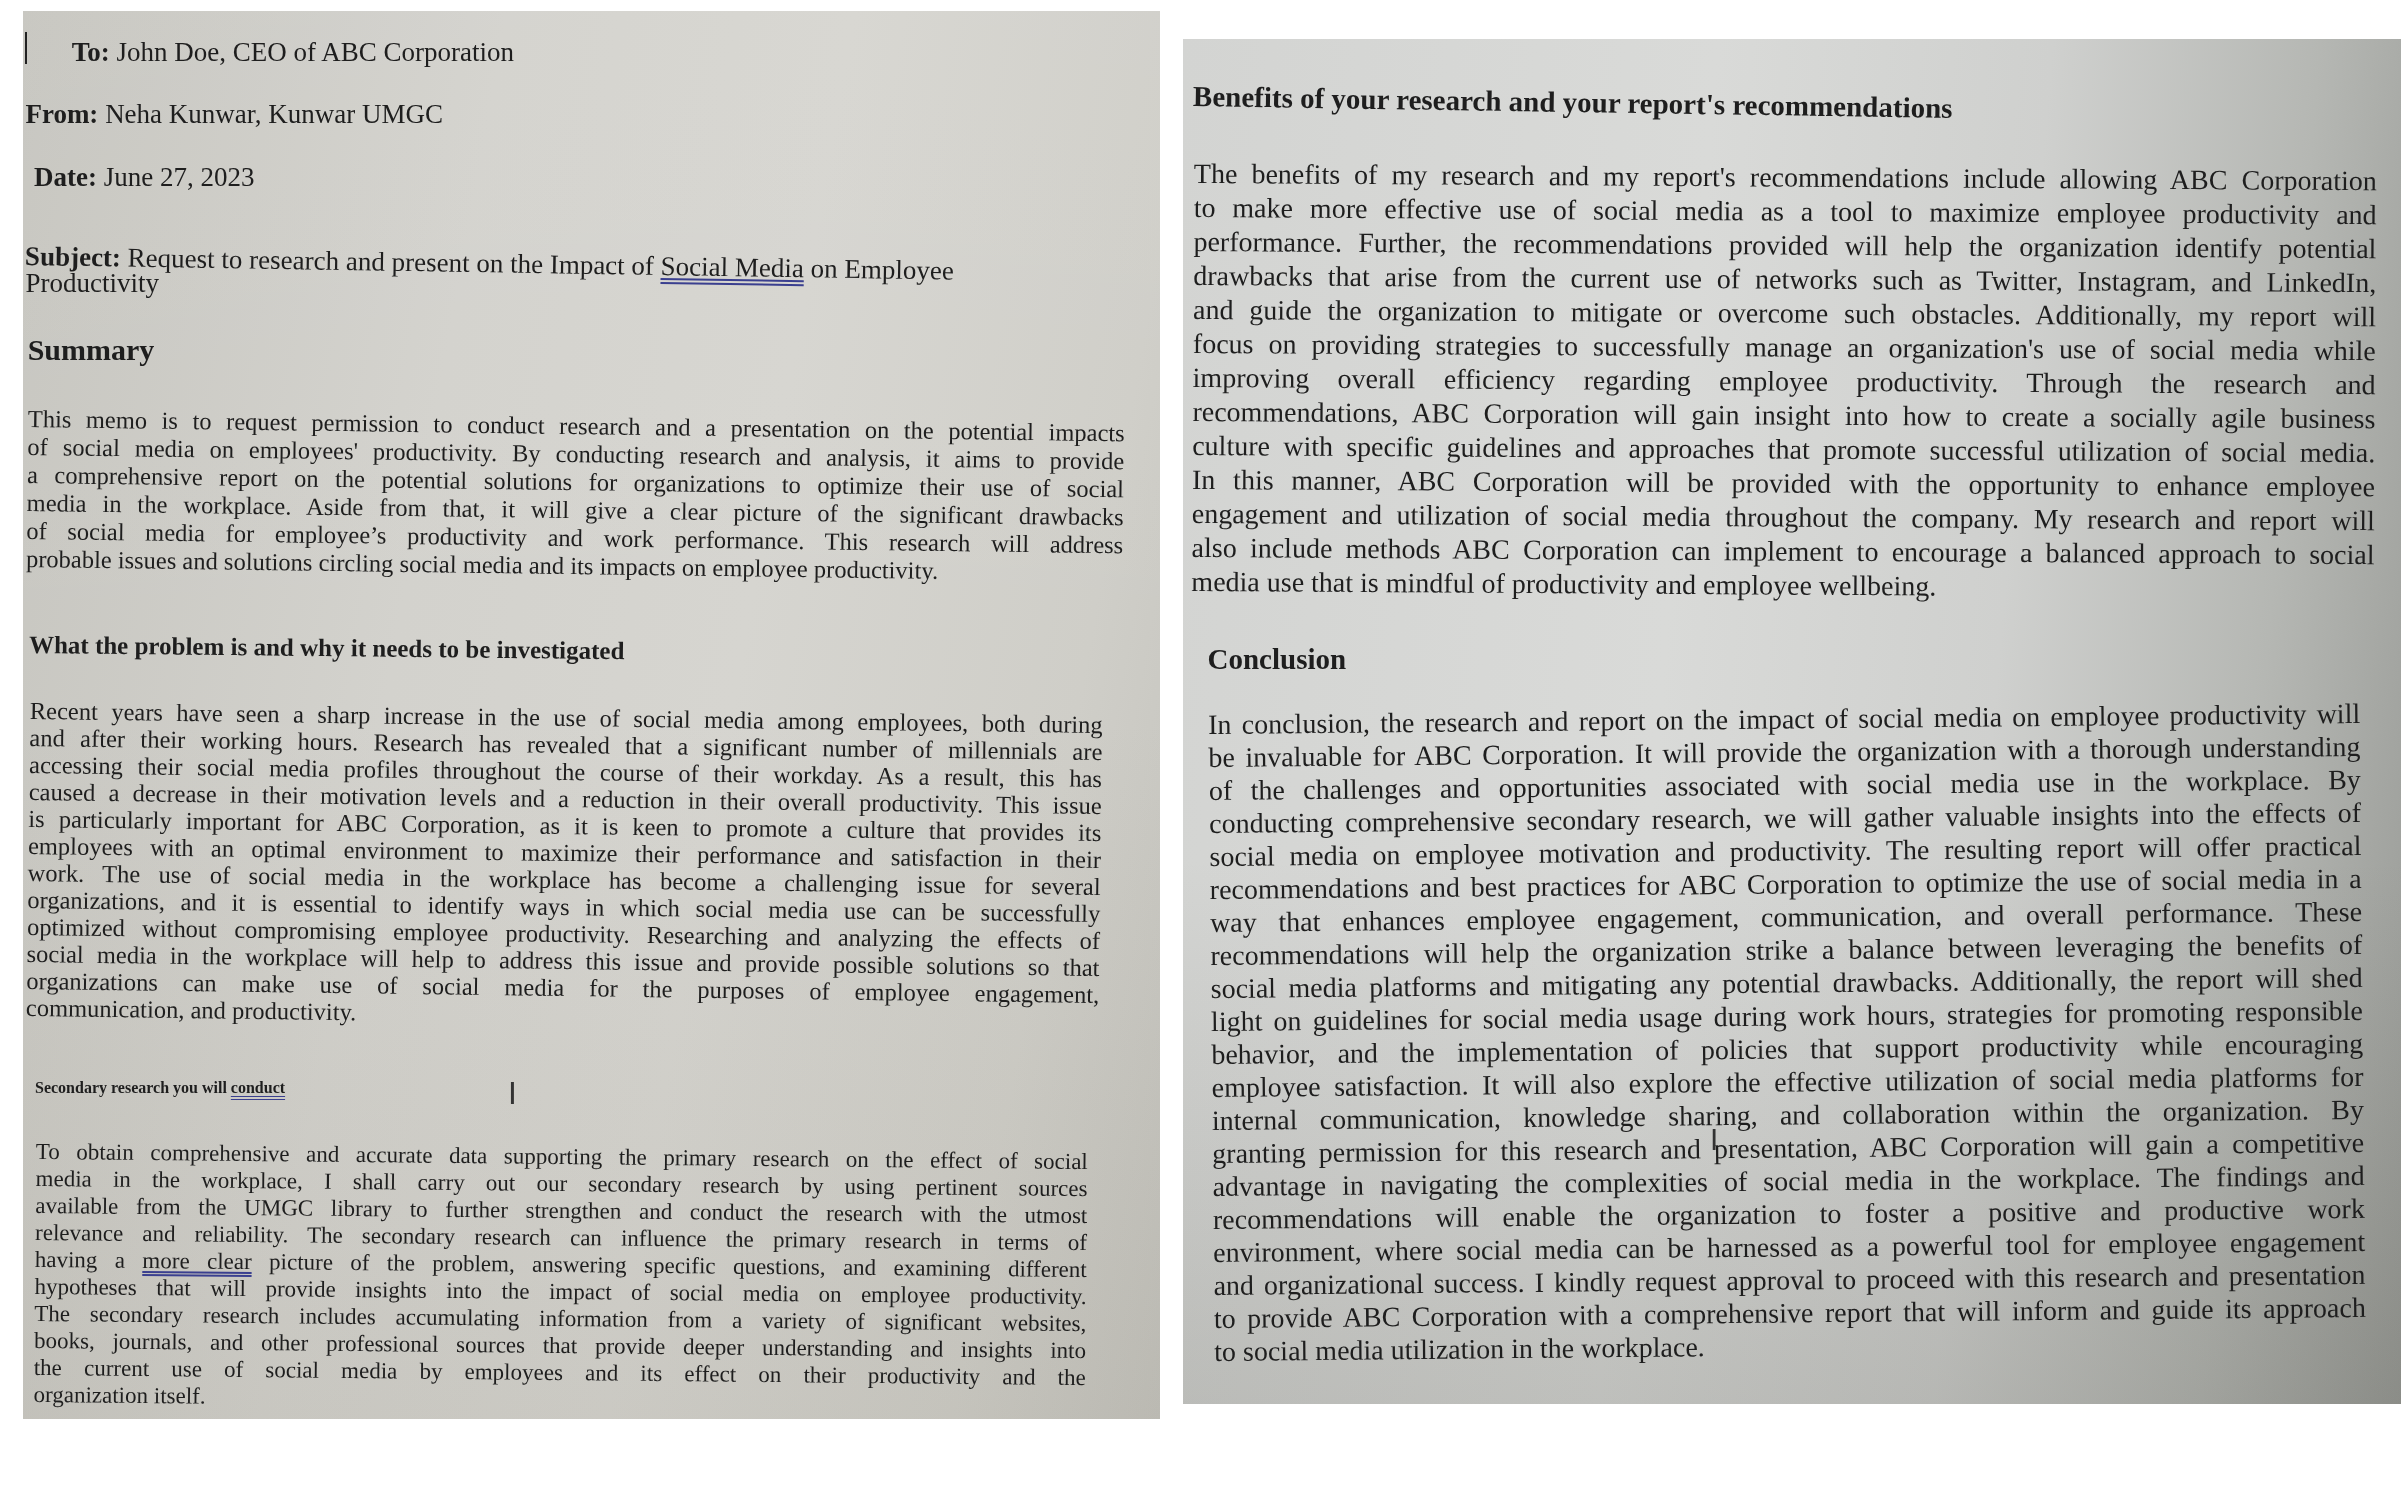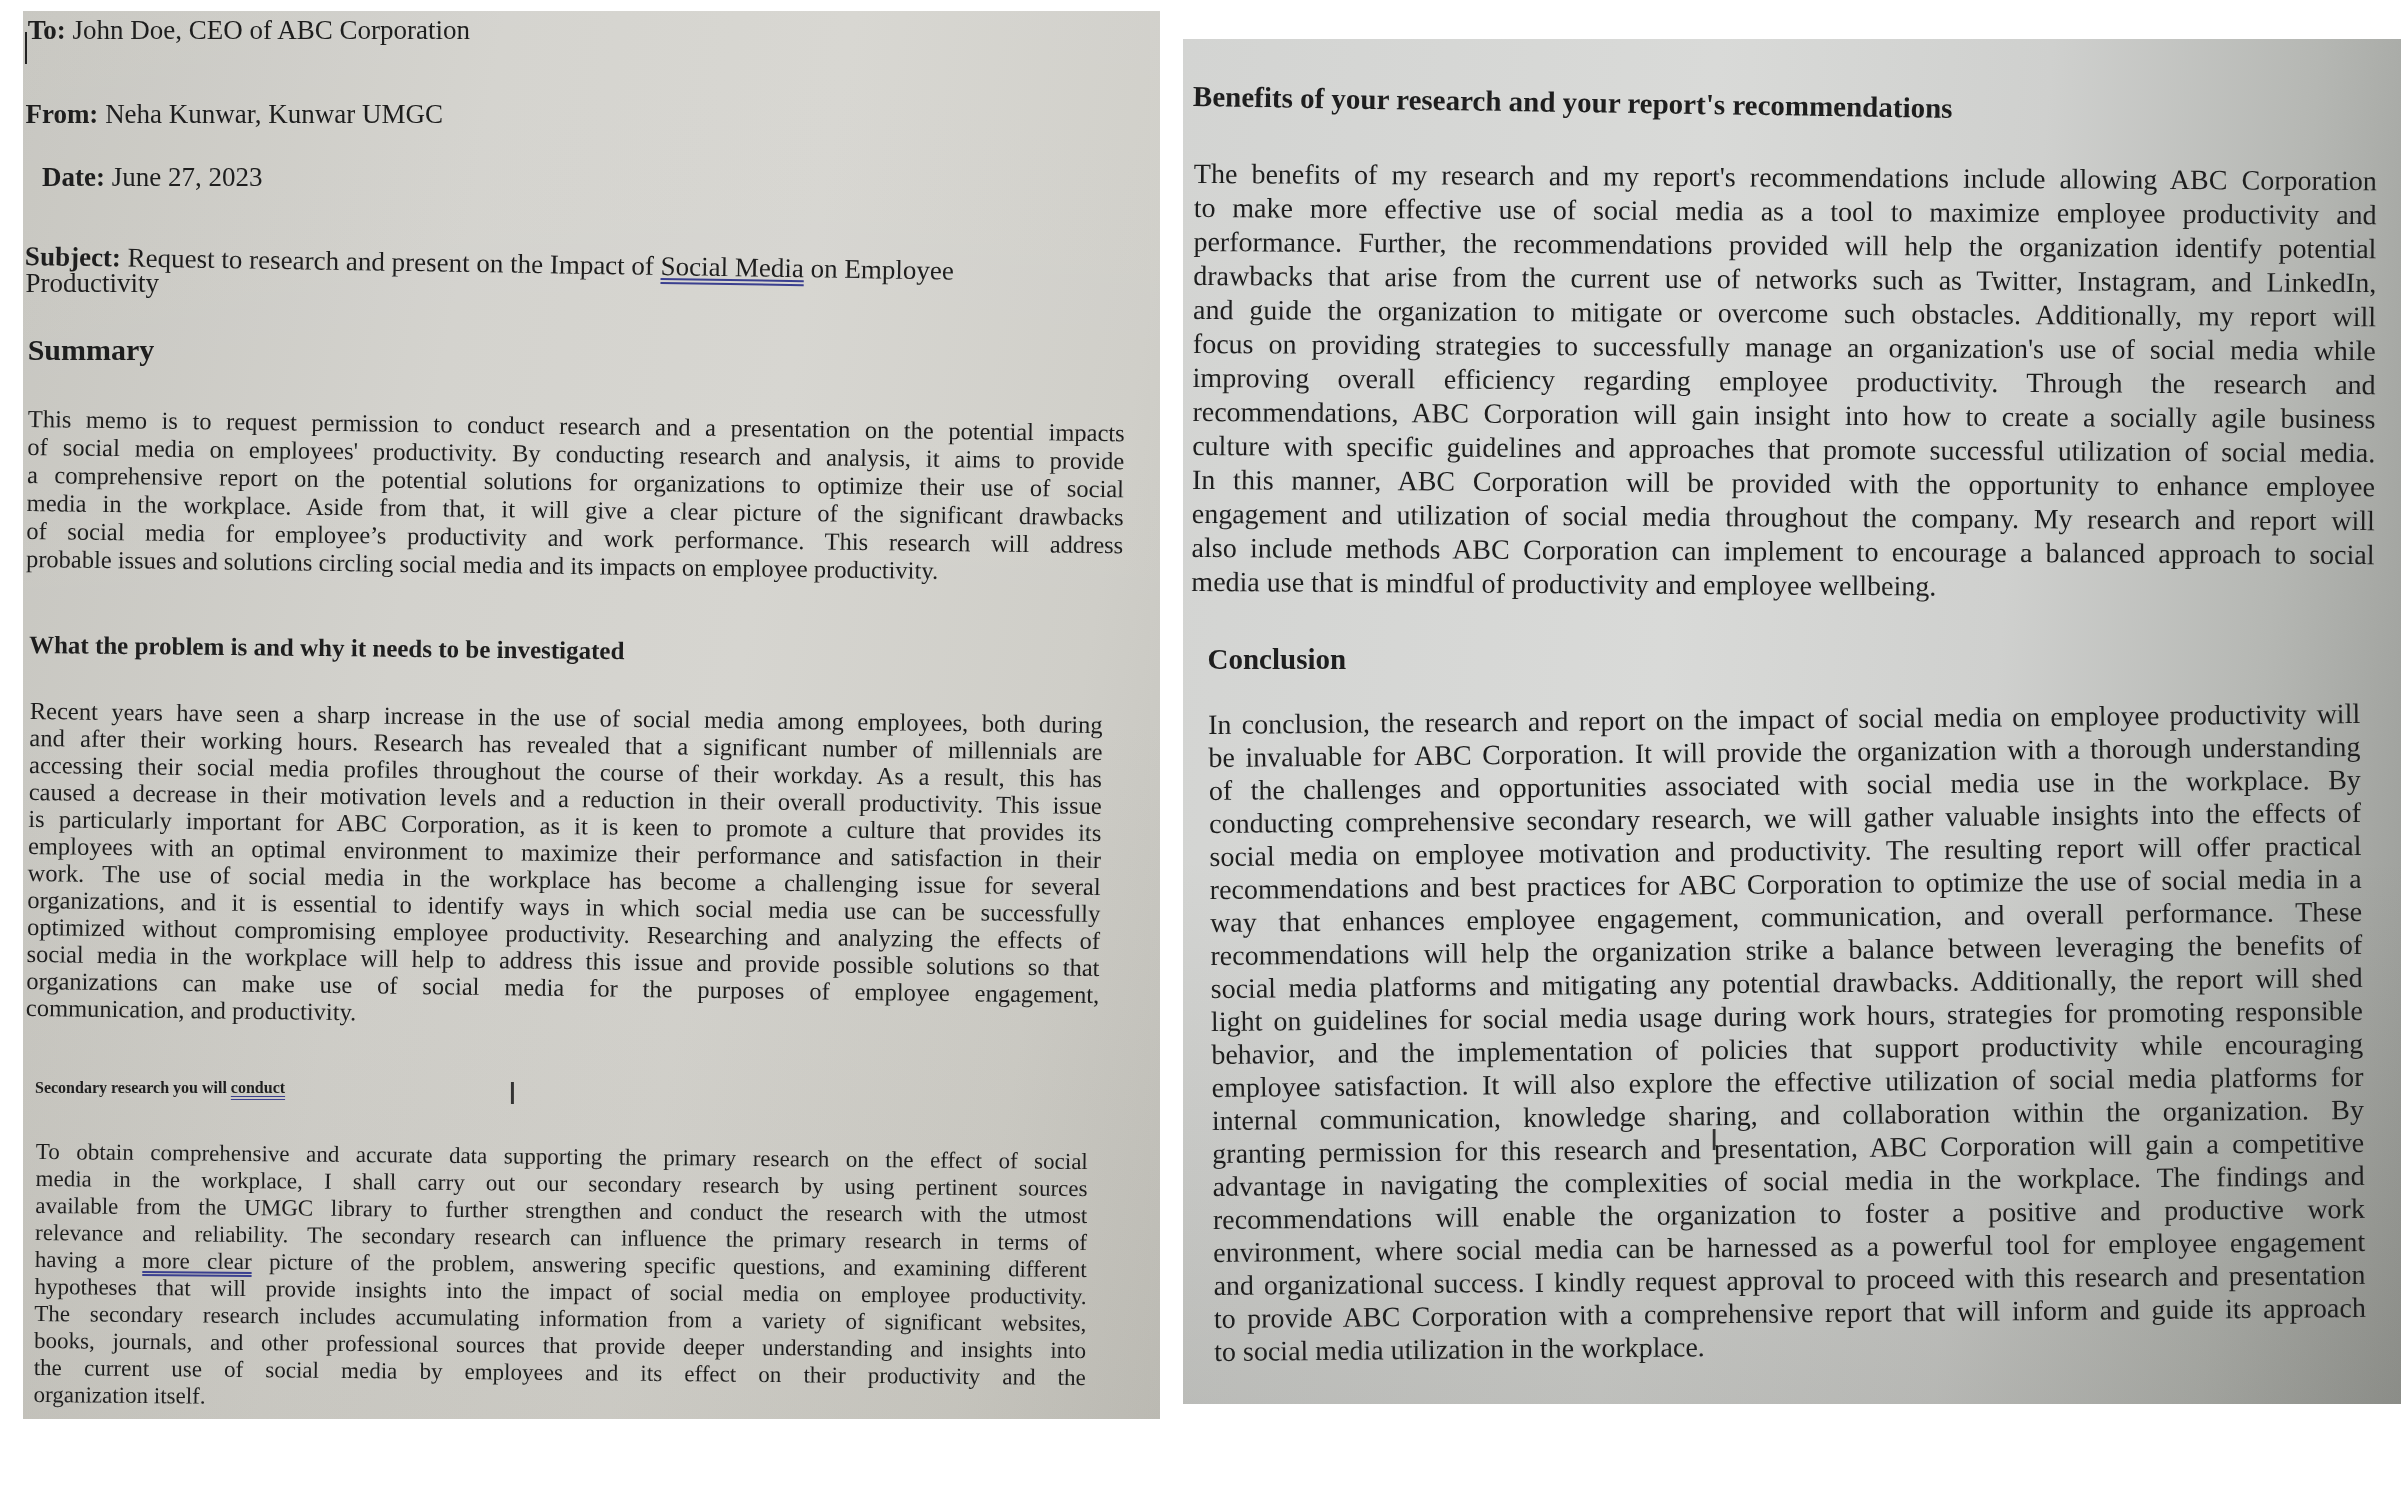--- a/index.html
+++ b/index.html
@@ -57,29 +57,29 @@
     position: absolute; z-index: 3; color: #333; font-family: "DejaVu Sans", sans-serif;
   }
 </style>
 </head>
 <body>
 
 <div id="left-photo" class="photo">
 
   <span class="caret" style="left:2.4px; top:20.5px; height:32px;"></span>
 
-  <div class="line meta" style="left:4.7px; top:4px;">
+  <div class="line meta" style="left:4.7px; top:26px;padding-left:44px;">
     <b>To:</b>
     <span>John Doe, CEO of ABC Corporation</span>
   </div>
   <div class="line meta" style="left:2.4px; top:88px;">
     <b>From:</b>
     <span>Neha Kunwar, Kunwar UMGC</span>
   </div>
-  <div class="line meta" style="left:19px; top:151px;">
+  <div class="line meta" style="left:11px; top:151px;">
     <b>Date:</b>
     <span>June 27, 2023</span>
   </div>
   <div class="line meta" style="left:2.4px; top:230px; transform: rotate(0.9deg);">
     <b>Subject:</b>
     <span>Request to research and present on the Impact of </span><span class="grammar">Social Media</span><span> on Employee</span>
   </div>
   <div class="line meta" style="left:2.4px; top:257px;">
     <span>Productivity</span>
   </div>

